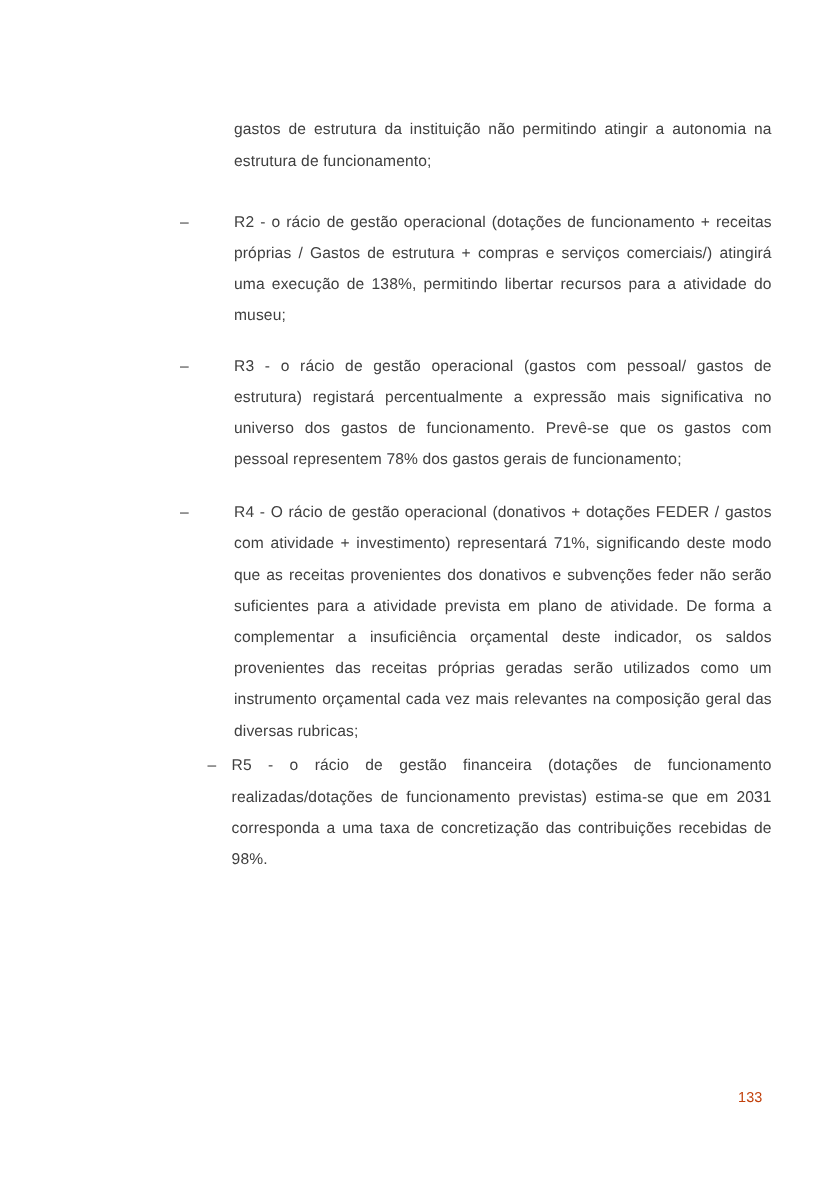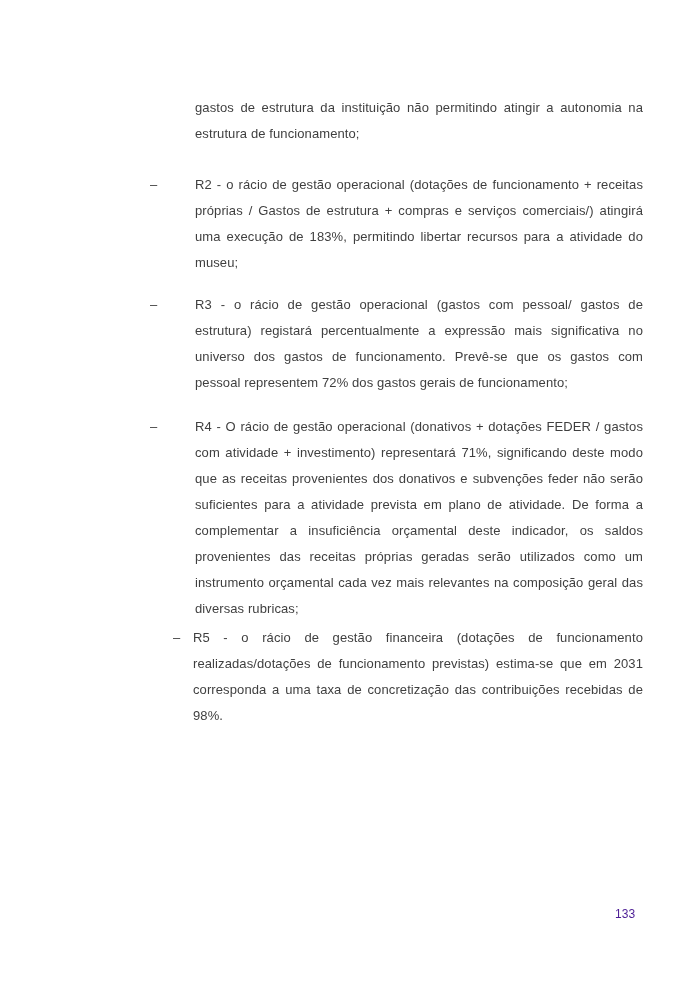--- a/index.html
+++ b/index.html
@@ -49,39 +49,39 @@
   .bullet-r2 .marker, .bullet-r3 .marker, .bullet-r4 .marker { width: 45px; }
   .bullet-r5 { left: 173px; top: 625px; width: 470px; }
   .bullet-r5 .marker { width: 20px; }
   .page-number {
     position: absolute;
     left: 615px;
     top: 904px;
     width: 30px;
     font-size: 12px;
     line-height: 20px;
-    color: #4c1d95;
+    color: #c2410c;
     text-align: left;
   }
 </style>
 </head>
 <body>
 
 <div class="page">
 
   <p class="para intro">gastos de estrutura da instituição não permitindo atingir a autonomia na estrutura de funcionamento;</p>
 
   <div class="bullet bullet-r2">
     <span class="marker">–</span>
-    <p class="btext">R2 - o rácio de gestão operacional (dotações de funcionamento + receitas próprias / Gastos de estrutura + compras e serviços comerciais/) atingirá uma execução de 183%, permitindo libertar recursos para a atividade do museu;</p>
+    <p class="btext">R2 - o rácio de gestão operacional (dotações de funcionamento + receitas próprias / Gastos de estrutura + compras e serviços comerciais/) atingirá uma execução de 138%, permitindo libertar recursos para a atividade do museu;</p>
   </div>
 
   <div class="bullet bullet-r3">
     <span class="marker">–</span>
-    <p class="btext">R3 - o rácio de gestão operacional (gastos com pessoal/ gastos de estrutura) registará percentualmente a expressão mais significativa no universo dos gastos de funcionamento. Prevê-se que os gastos com pessoal representem 72% dos gastos gerais de funcionamento;</p>
+    <p class="btext">R3 - o rácio de gestão operacional (gastos com pessoal/ gastos de estrutura) registará percentualmente a expressão mais significativa no universo dos gastos de funcionamento. Prevê-se que os gastos com pessoal representem 78% dos gastos gerais de funcionamento;</p>
   </div>
 
   <div class="bullet bullet-r4">
     <span class="marker">–</span>
     <p class="btext">R4 - O rácio de gestão operacional (donativos + dotações FEDER / gastos com atividade + investimento) representará 71%, significando deste modo que as receitas provenientes dos donativos e subvenções feder não serão suficientes para a atividade prevista em plano de atividade. De forma a complementar a insuficiência orçamental deste indicador, os saldos provenientes das receitas próprias geradas serão utilizados como um instrumento orçamental cada vez mais relevantes na composição geral das diversas rubricas;</p>
   </div>
 
   <div class="bullet bullet-r5">
     <span class="marker">–</span>
     <p class="btext">R5 - o rácio de gestão financeira (dotações de funcionamento realizadas/dotações de funcionamento previstas) estima-se que em 2031 corresponda a uma taxa de concretização das contribuições recebidas de 98%.</p>

